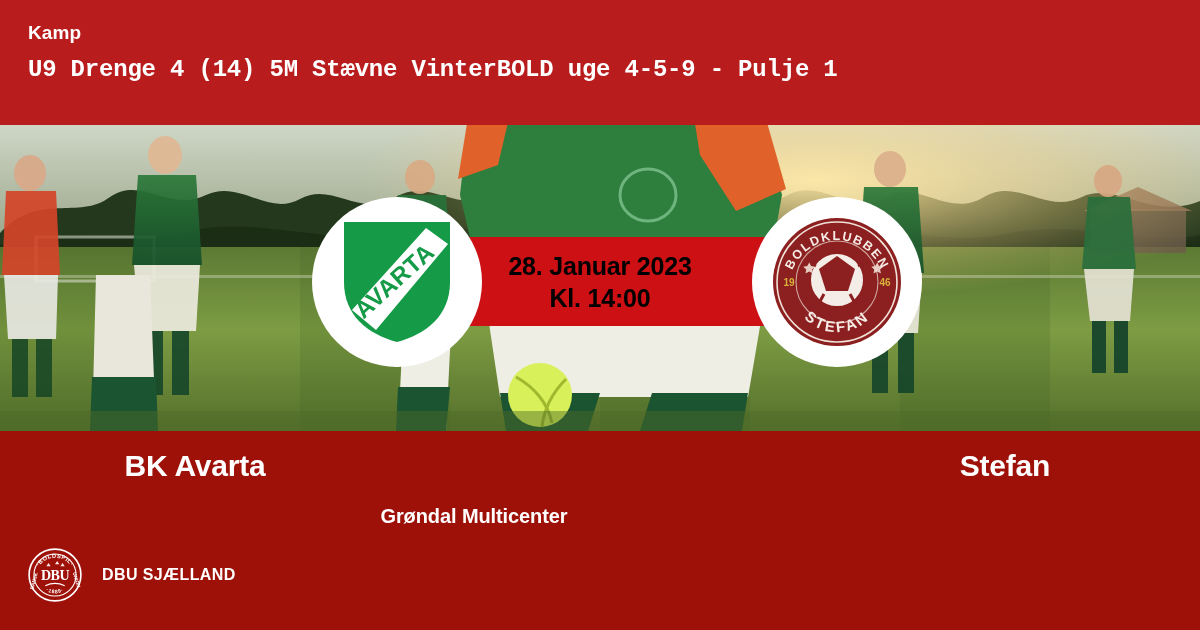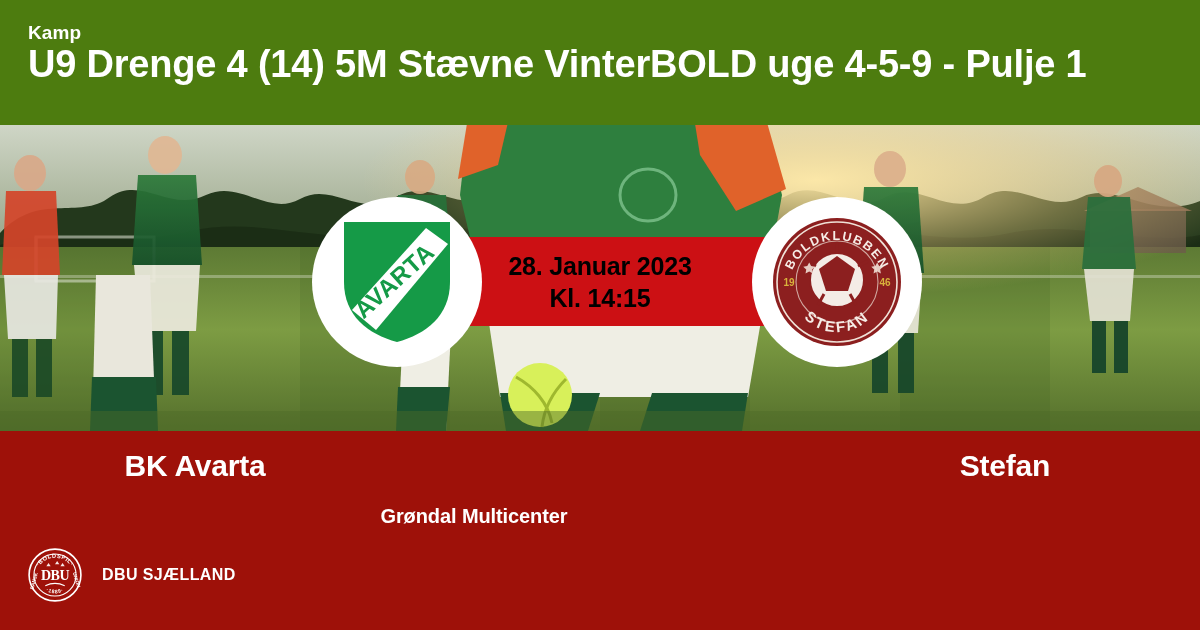--- a/index.html
+++ b/index.html
@@ -20,39 +20,40 @@
     background: #9e1109;
     overflow: hidden;
   }
 
   
   .header {
     position: absolute;
     left: 0; top: 0;
     width: 1200px;
     height: 125px;
-    background: #4d7c0f;
+    background: #b91c1c;
     box-sizing: border-box;
     padding: 22px 28px 0 28px;
   }
   .header-eyebrow {
     color: #ffffff;
     font-size: 19px;
     font-weight: bold;
     line-height: 22px;
     letter-spacing: 0.1px;
   }
   .header-title {
     color: #ffffff;
-    font-size: 38px;
+    font-size: 24px;
     font-weight: bold;
     line-height: 40px;
-    margin-top: 0;
+    margin-top: 6px;
     white-space: nowrap;
     letter-spacing: -0.2px;
+    font-family: Liberation Mono, monospace;
   }
 
   
   .photo {
     position: absolute;
     left: 0; top: 125px;
     width: 1200px;
     height: 306px;
     overflow: hidden;
     background: #3d5326;
@@ -281,21 +282,21 @@
       <circle cx="540" cy="270" r="32" fill="#d8f05a"></circle>
       <path d="M516,252 C534,262 548,278 552,298" stroke="#9fb82e" stroke-width="3" fill="none"></path>
       <path d="M566,254 C552,268 544,284 542,302" stroke="#9fb82e" stroke-width="3" fill="none"></path>
 
       <rect x="0" y="286" width="1200" height="20" fill="#4d6a29" opacity="0.45"></rect>
     </svg>
   </div>
 
   <div class="date-banner">
     <div class="date-line">28. Januar 2023</div>
-    <div class="date-line">Kl. 14:15</div>
+    <div class="date-line">Kl. 14:00</div>
   </div>
 
   <div class="crest-circle crest-home">
     <svg width="118" height="128" viewBox="0 0 118 128">
       <path d="M6,4 L112,4 L112,64 C112,98 88,116 59,124 C30,116 6,98 6,64 Z" fill="#159a47"></path>
       <path d="M14,92 L88,10 L110,26 L38,112 Z" fill="#ffffff"></path>
       <text x="59" y="70" fill="#159a47" font-family="'Liberation Sans',sans-serif" font-size="24" font-weight="bold" text-anchor="middle" transform="rotate(-42 59 66)" letter-spacing="0.5">AVARTA</text>
     </svg>
   </div>
 

